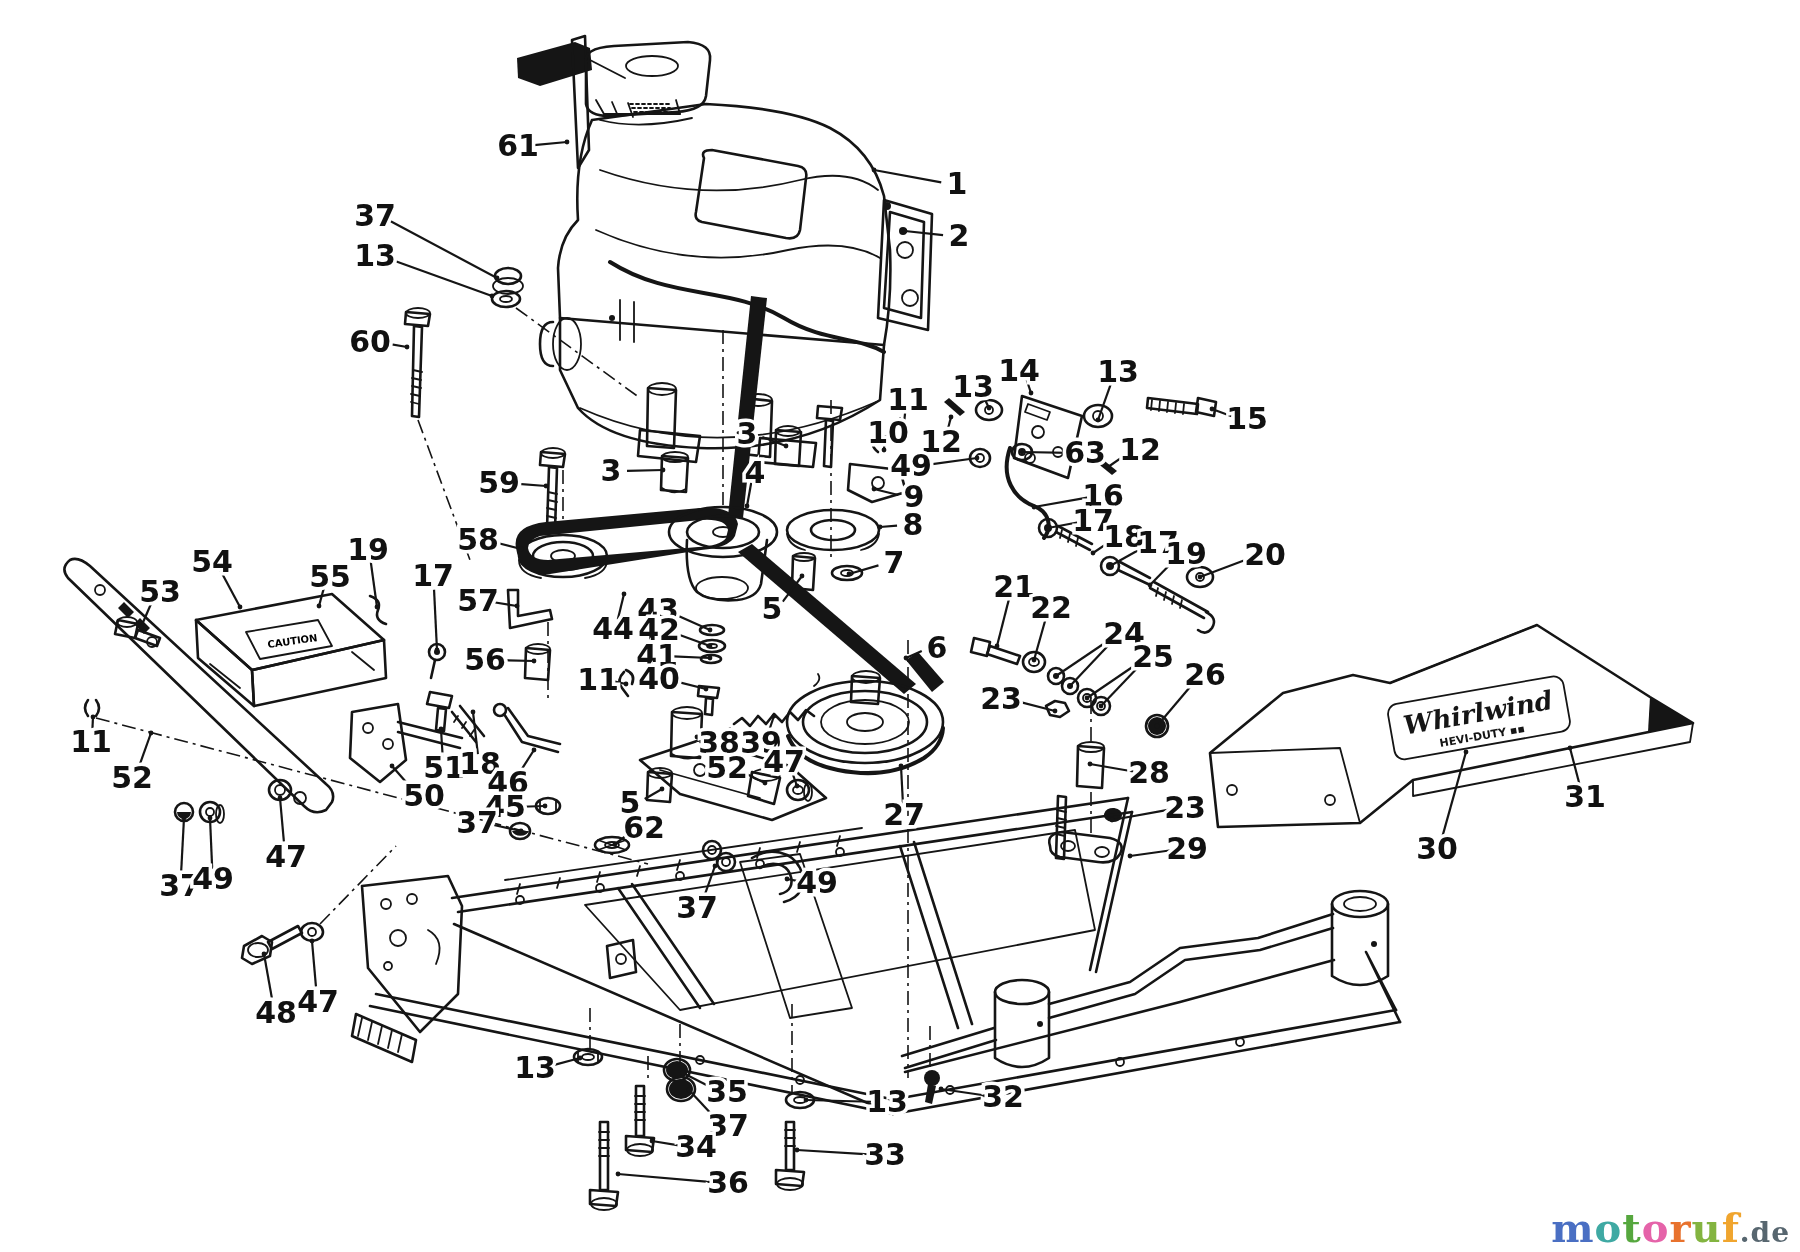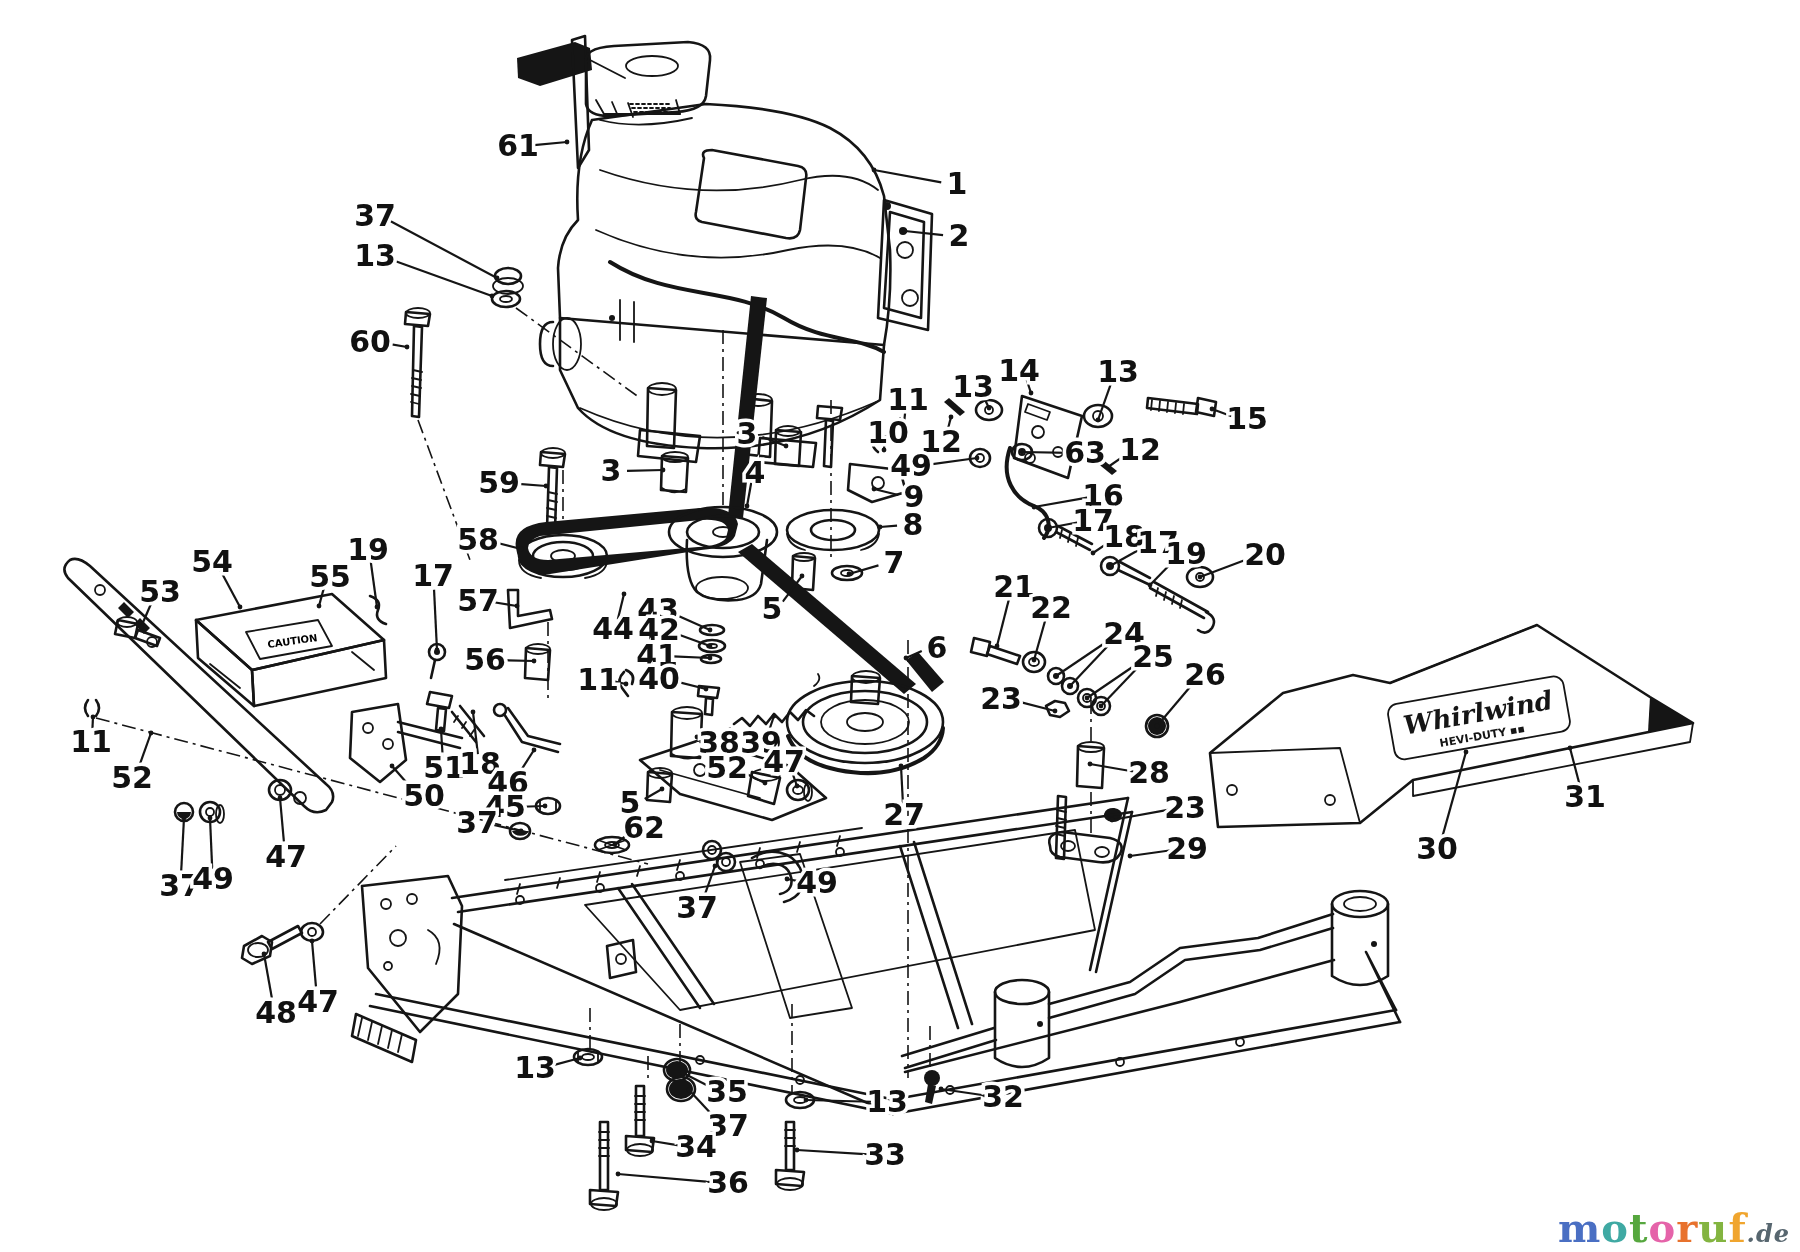--- a/index.html
+++ b/index.html
@@ -11,21 +11,21 @@
   .thick{stroke-width:4;}
   .blk{fill:#151515;stroke:none;}
   .dash{stroke:#151515;fill:none;stroke-width:1.6;stroke-dasharray:14 5 3 5;}
   .callout-text{font-family:"DejaVu Sans","Liberation Sans",sans-serif;font-weight:700;font-size:30px;
                 fill:#111;paint-order:stroke;stroke:#ffffff;stroke-width:7px;}
   .leader{stroke:#151515;stroke-width:2.2;fill:none;}
   .decal-script{font-family:"DejaVu Serif","Liberation Serif",serif;font-style:italic;font-weight:700;}
   .decal-sub{font-family:"DejaVu Sans","Liberation Sans",sans-serif;font-weight:700;}
   .watermark{position:absolute;right:10px;bottom:4px;font-family:"DejaVu Serif","Liberation Serif",serif;
              font-weight:700;font-size:40px;letter-spacing:1px;line-height:1;}
-  .watermark .de{font-size:24px;font-style:italic;}
+  .watermark .de{font-size:28px;}
 </style>
 </head>
 <body>
 
 <div class="stage">
 <svg width="1800" height="1252" viewBox="0 0 1800 1252">
 
   <g>
 
     <path class="blk" d="M517,58 L575,42 L590,48 L592,70 L540,86 L518,78 Z"></path>

